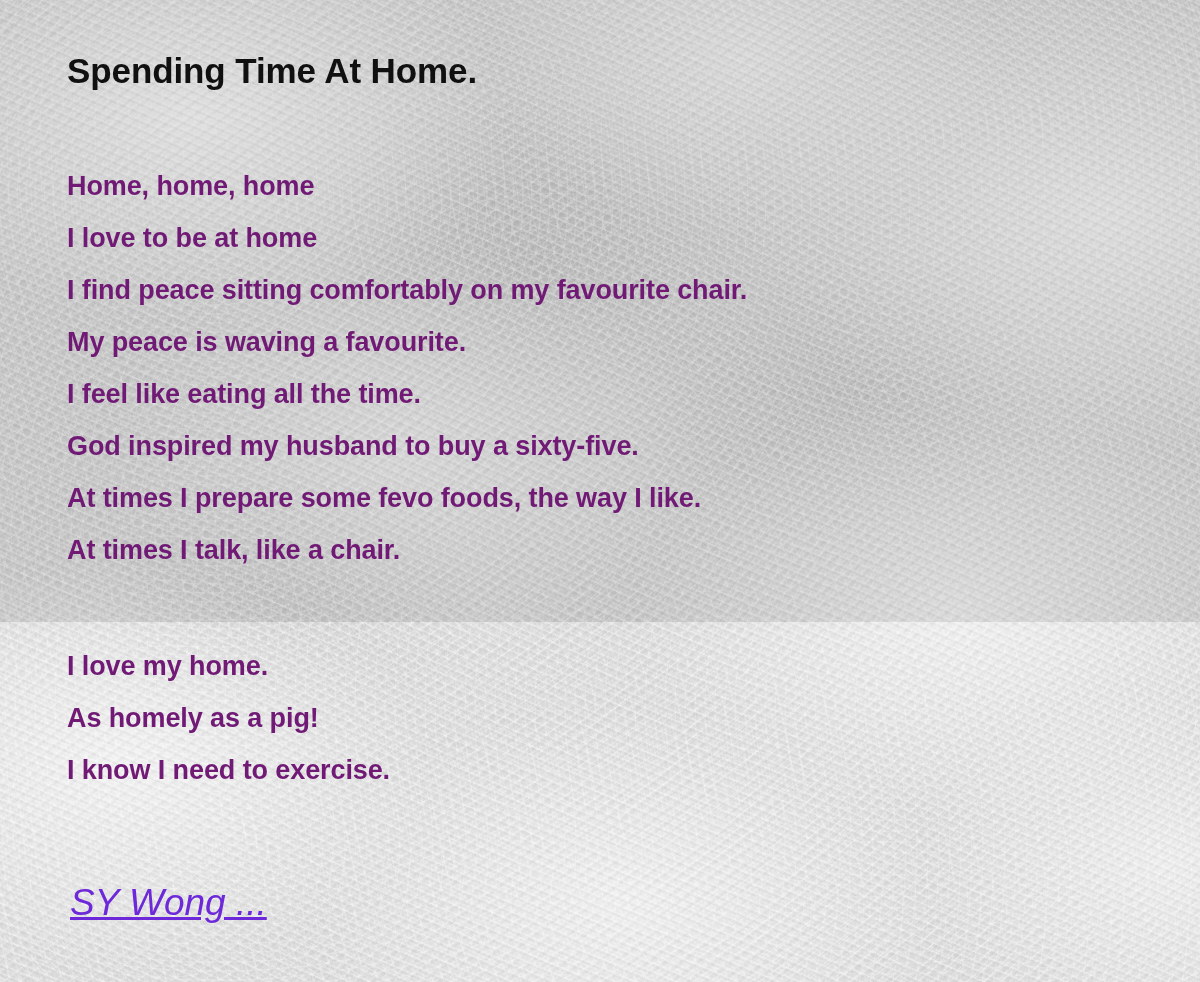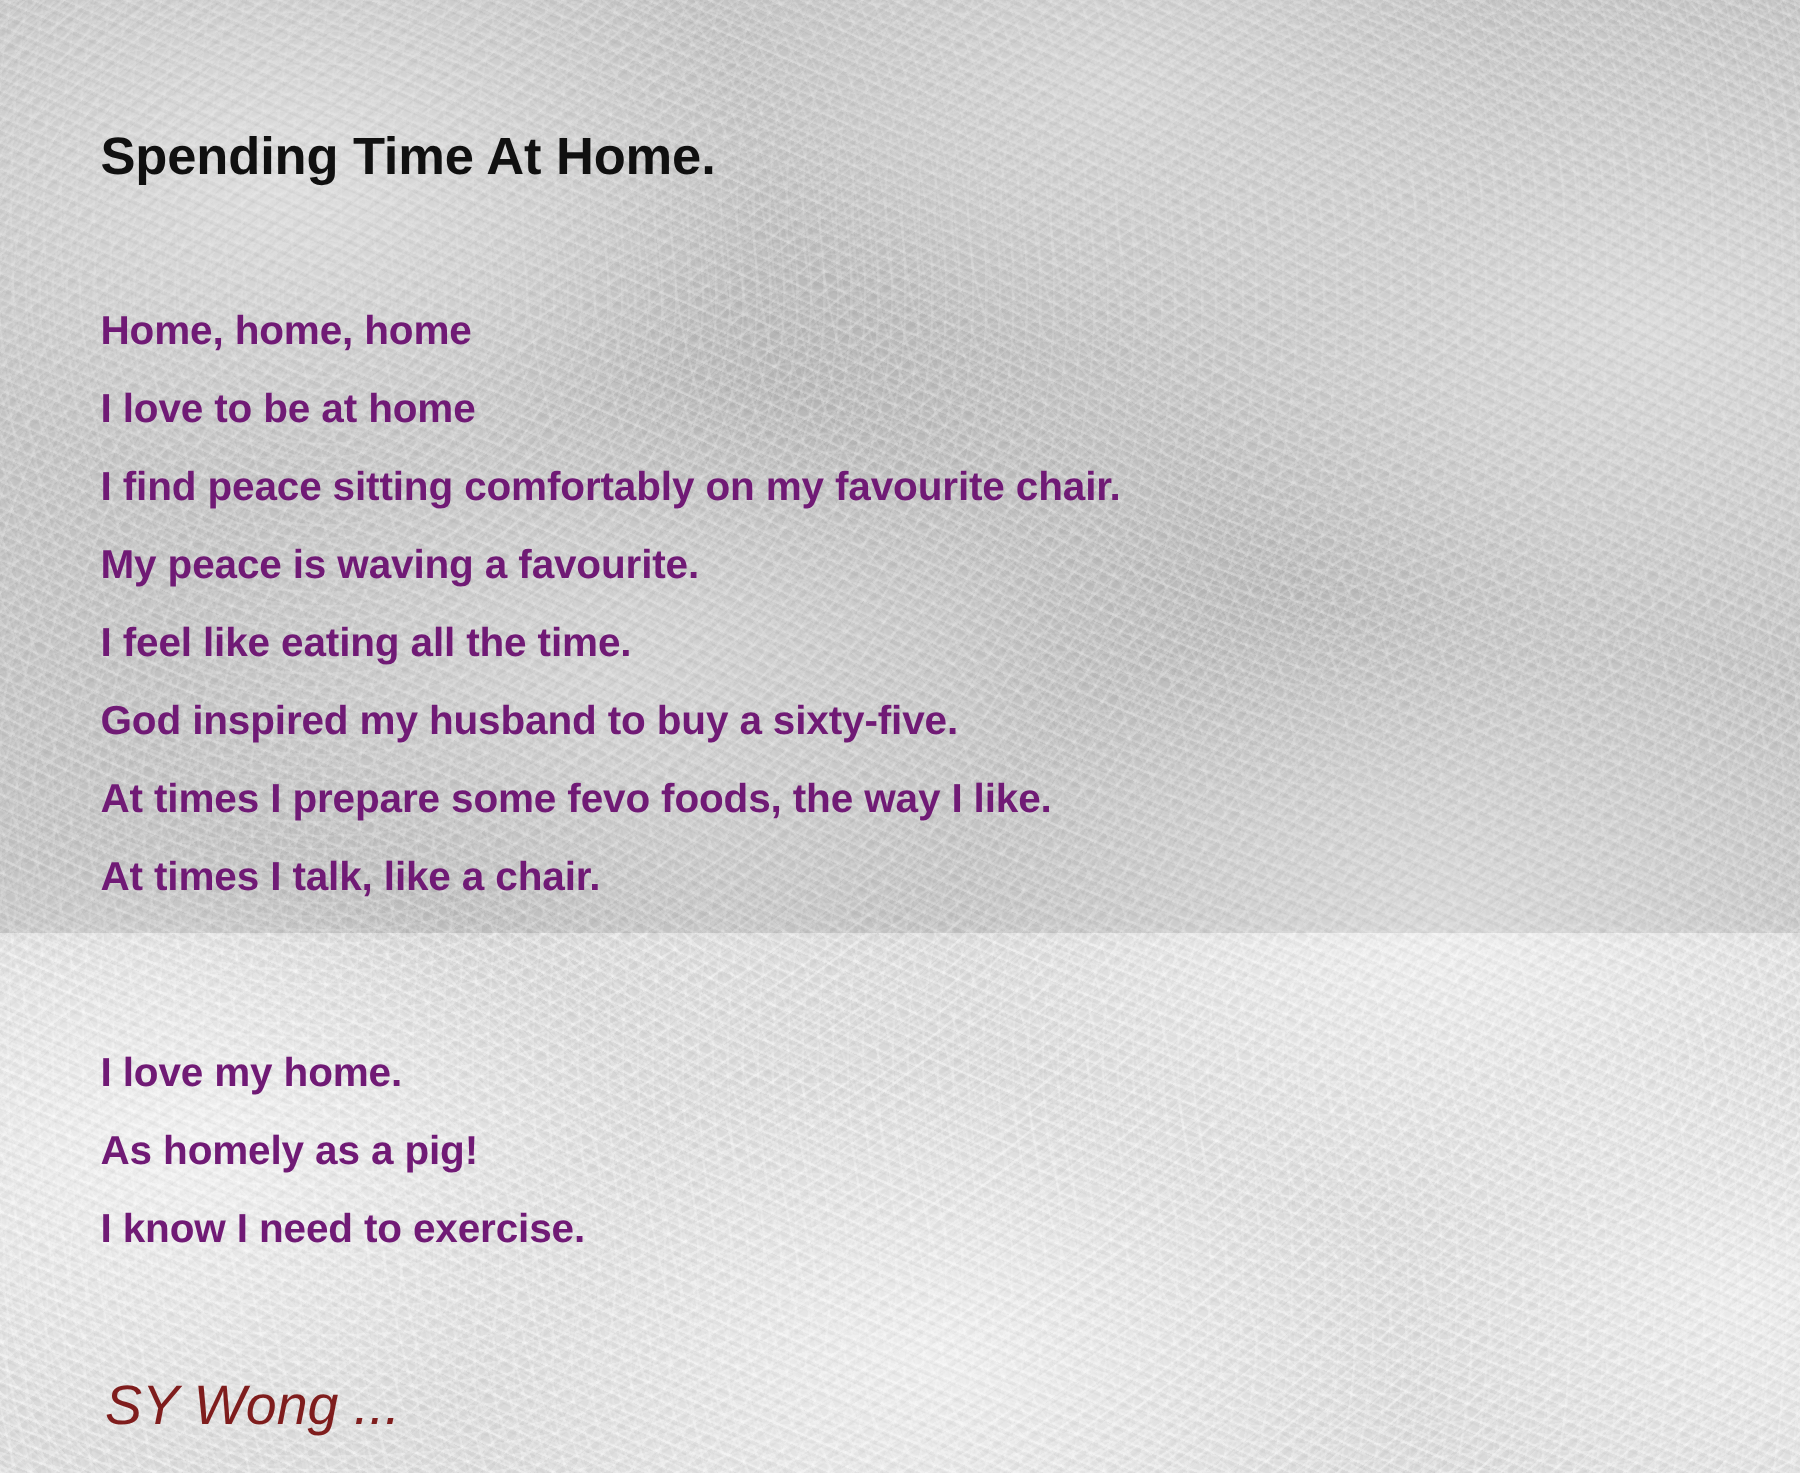--- a/index.html
+++ b/index.html
@@ -101,59 +101,59 @@
     width: 1200px;
     height: 360px;
     background: rgba(255, 255, 255, .16);
     pointer-events: none;
   }
 
   
   .content {
     position: absolute;
     inset: 0;
-    margin-top: 34px;
   }
 
   .poem-title {
     position: absolute;
     left: 67px;
     top: 51px;
     font-size: 35px;
     font-weight: bold;
     color: #101010;
     letter-spacing: -0.1px;
     white-space: nowrap;
   }
 
   .stanza {
     position: absolute;
     left: 67px;
   }
   .stanza-one { top: 160px; }
-  .stanza-two { top: 655px; }
+  .stanza-two { top: 640px; }
 
   .poem-line {
     font-size: 27px;
     font-weight: bold;
     color: #701a75;
     line-height: 52px;
     white-space: nowrap;
     letter-spacing: -0.1px;
   }
 
   .signature {
     position: absolute;
     left: 70px;
     top: 882px;
     font-size: 37px;
     font-style: italic;
     font-weight: normal;
-    color: #7f1d1d;
+    color: #6d28d9;
     white-space: nowrap;
+    text-decoration: underline;
   }
 </style>
 </head>
 <body>
 
 <div id="poem-image">
 
   <div class="tex tex-base"></div>
   <div class="tex tex-swirl"></div>
   <div class="tex tex-stripe-a"></div>

